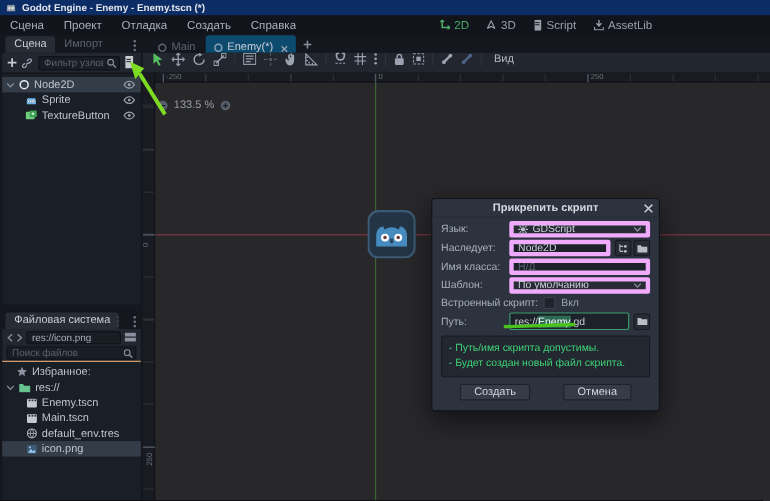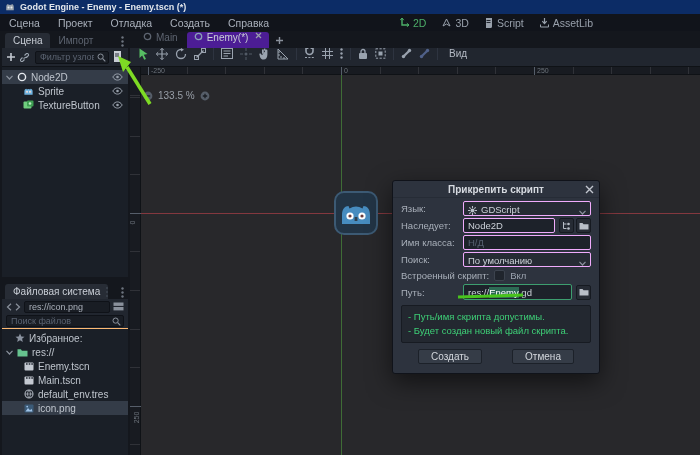--- a/index.html
+++ b/index.html
@@ -41,22 +41,22 @@
   .fs-dock{position:absolute;left:2px;top:283px;width:126px;height:172px}
   .fs-nav{height:15px;background:#21262f;display:flex;align-items:center;gap:3px;padding:0 4px}
   .pathbox{flex:1;height:12px;background:#191d24;border:1px solid #0f1218;border-radius:2px;
            font-size:9px;color:#aab0ba;display:flex;align-items:center;padding:0 4px;overflow:hidden;white-space:nowrap}
   .fs-search{height:15px;background:#21262f;display:flex;align-items:center;padding:1px 4px;border-bottom:1px solid #fdba74}
   .fs-tree{background:#1a1f27;height:126px;padding-top:2px}
 
   
   .scene-tabs{position:absolute;left:130px;top:31px;right:0;height:17px;background:#14171d;
               display:flex;align-items:flex-end;padding-left:6px;gap:2px}
-  .stab{height:16px;display:flex;align-items:flex-start;gap:4px;padding:0 7px;font-size:10px;color:#5d6470}
-  .stab.active{background:#4c1d95;color:#c9ced6;border-radius:3px 3px 0 0}
+  .stab{height:16px;display:flex;align-items:flex-end;gap:4px;padding:0 7px;font-size:10px;color:#5d6470}
+  .stab.active{background:#0c4a6e;color:#c9ced6;border-radius:3px 3px 0 0}
   .tab-add{margin-left:4px;margin-bottom:3px;color:#8a919c}
 
   .canvas-toolbar{position:absolute;left:130px;top:48px;right:0;height:19px;background:#21262f;
                   border-bottom:1px solid #0f1216;display:flex;align-items:flex-start;gap:7px;padding:0 8px}
   .ticon{color:#9aa3af;display:flex}
   .ticon.active{color:#57bd63}
   .ticon.dim{color:#525a66}
   .ticon.bone2{color:#50618a}
   .sep{width:1px;height:12px;background:#2e3440}
   .view-menu{font-size:10px;color:#b4bac4;margin-left:4px}
@@ -79,22 +79,22 @@
 
   
   .dialog{position:absolute;left:392px;top:180px;width:208px;background:#2d333e;border:1px solid #10131a;
           border-radius:3px;box-shadow:0 8px 24px rgba(0,0,0,.55);z-index:20}
   .dlg-title{height:17px;display:flex;align-items:center;justify-content:center;
              font-weight:bold;font-size:10px;color:#d6dae0;position:relative;border-bottom:1px solid #262c36}
   .dlg-close{position:absolute;right:5px;top:4px;color:#c2c7cf}
   .dlg-body{padding:3px 8px 4px}
   .frow{display:grid;grid-template-columns:58px 1fr auto;gap:0 4px;align-items:center;margin-bottom:2px;height:15px}
   .frow label{font-size:9.5px;color:#a9b0ba;white-space:nowrap}
-  .ctl{height:15px;background:#262b34;border:1px solid #f0abfc;border-radius:2px;
-       display:flex;align-items:flex-end;gap:4px;padding:0 4px;font-size:9.5px;color:#cdd2d9}
+  .ctl{height:15px;background:#262b34;border:4px solid #f0abfc;border-radius:2px;
+       display:flex;align-items:center;gap:4px;padding:0 4px;font-size:9.5px;color:#cdd2d9}
   .ctl .chev{margin-left:auto;color:#8a919c}
   .span2{grid-column:2/4}
   input.ctl{background:#1d222a;font-family:"Liberation Sans",sans-serif;outline:none;width:100%}
   input.ctl::placeholder{color:#566070}
   .mini-btns{display:flex;gap:2px}
   .mini-btn{width:15px;height:15px;background:#262b34;border:1px solid #161a21;border-radius:2px;
             display:flex;align-items:center;justify-content:center;color:#b8bec7}
   .builtin-row{display:flex;align-items:center;gap:5px;height:12px;margin-bottom:3px}
   .builtin-row label{font-size:9.5px;color:#a9b0ba}
   .checkbox{width:11px;height:11px;background:#20252d;border:1px solid #3c434e;border-radius:2px}
@@ -607,21 +607,21 @@
                 <path d="M0.5 1h3l1 1.3h5V7.5H0.5Z" fill="currentColor"></path>
               </svg>
             </span>
         </span>
       </div>
       <div class="frow">
         <label>Имя класса:</label>
         <input class="ctl span2" placeholder="Н/Д" style="">
       </div>
       <div class="frow">
-        <label>Поиск:</label>
+        <label>Шаблон:</label>
         <div class="ctl span2">
           <span>По умолчанию</span>
           <span class="chev">
               <svg width="7" height="5" viewBox="0 0 7 5">
                 <path d="M0.5 0.8 3.5 4 6.5 0.8" fill="none" stroke="currentColor" stroke-width="1.2"></path>
               </svg>
             </span>
         </div>
       </div>
       <div class="builtin-row">

